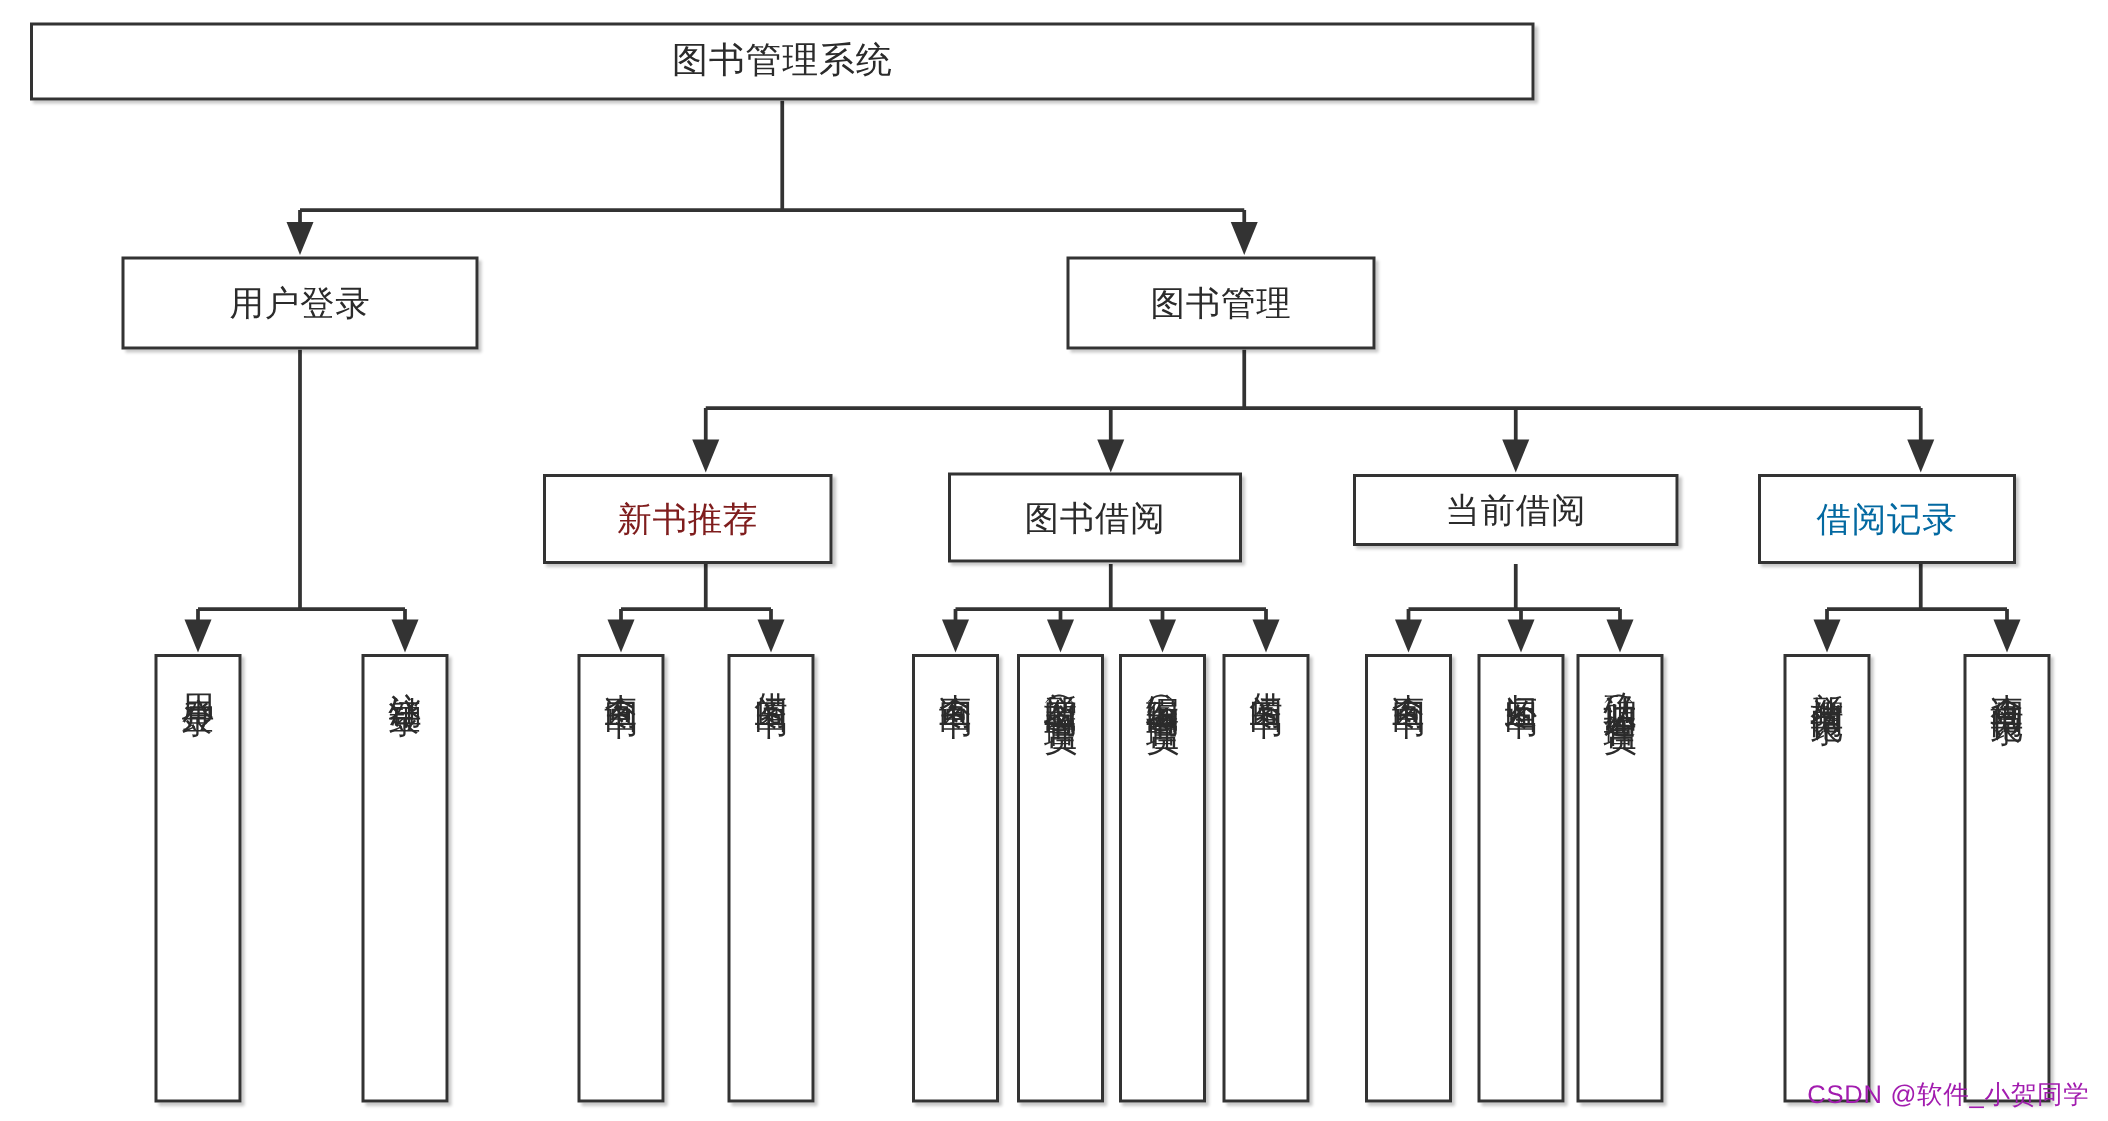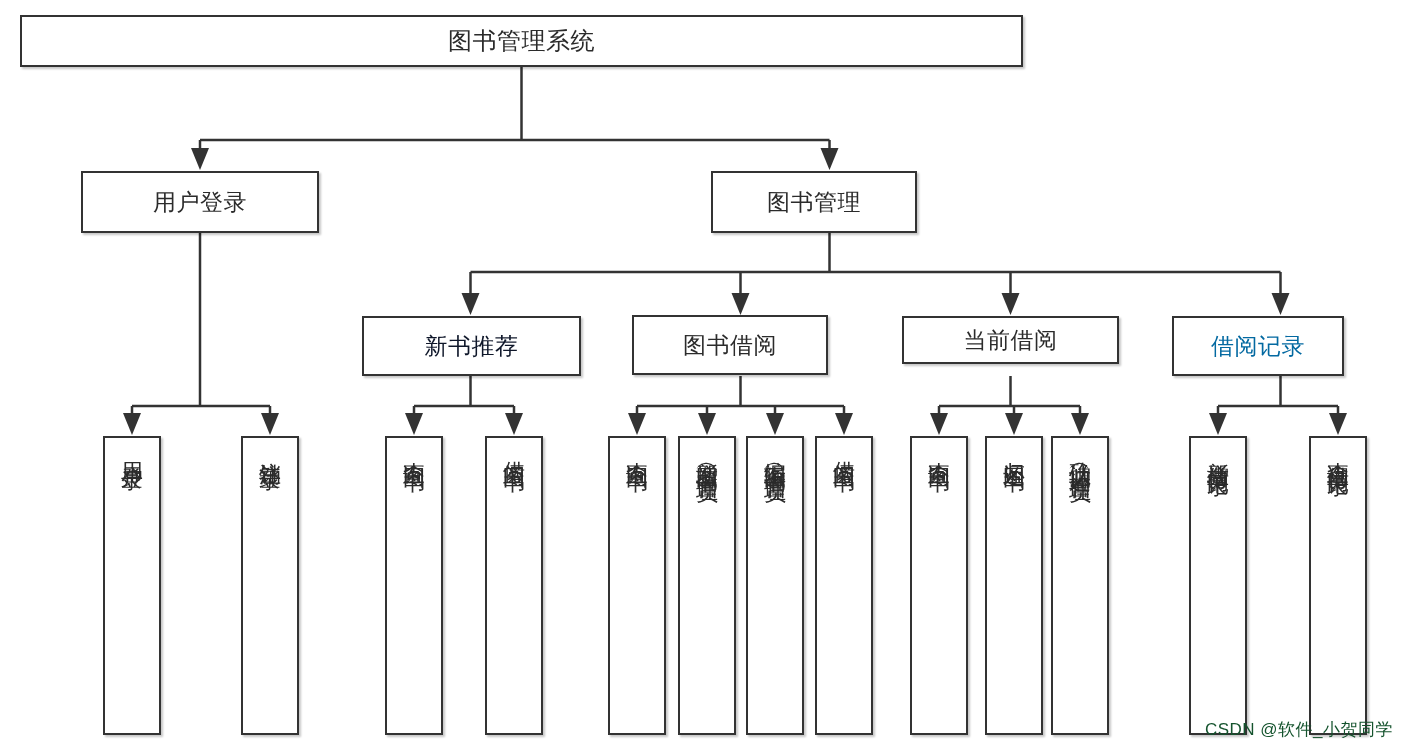--- a/index.html
+++ b/index.html
@@ -57,21 +57,21 @@
     font-size: 22px;
     letter-spacing: 3px;
     line-height: 1.0;
   }
   .node.root .label { font-size: 24px; }
   .watermark {
     position: absolute;
     right: 12px;
     bottom: 6px;
     font-size: 17px;
-    color: #14532d;
+    color: #a21caf;
     white-space: nowrap;
     letter-spacing: 0.5px;
     margin-left: 21px;
   }
 </style>
 </head>
 <body>
 
 <div id="canvas">
   <svg id="edges" viewBox="0 0 1405 747">
@@ -131,21 +131,21 @@
   <div id="nodes">
       <div class="node horiz root" style="left: 20px; top: 15px; width: 1003px; height: 52px; border-color: rgb(51, 51, 51); background: rgb(255, 255, 255); color: rgb(43, 43, 43);">
         <span class="label">图书管理系统</span>
       </div>
       <div class="node horiz" style="left: 81px; top: 171px; width: 238px; height: 62px; border-color: rgb(51, 51, 51); background: rgb(255, 255, 255); color: rgb(43, 43, 43);">
         <span class="label">用户登录</span>
       </div>
       <div class="node horiz" style="left: 711px; top: 171px; width: 206px; height: 62px; border-color: rgb(51, 51, 51); background: rgb(255, 255, 255); color: rgb(43, 43, 43);">
         <span class="label">图书管理</span>
       </div>
-      <div class="node horiz" style="left: 362px; top: 316px; width: 219px; height: 60px; border-color: rgb(51, 51, 51); background: rgb(255, 255, 255); color: #0f172a;">
+      <div class="node horiz" style="left: 362px; top: 316px; width: 193px; height: 60px; border-color: rgb(51, 51, 51); background: rgb(255, 255, 255); color: #7f1d1d;">
         <span class="label">新书推荐</span>
       </div>
       <div class="node horiz" style="left: 632px; top: 315px; width: 196px; height: 60px; border-color: rgb(51, 51, 51); background: rgb(255, 255, 255); color: rgb(43, 43, 43);">
         <span class="label">图书借阅</span>
       </div>
       <div class="node horiz" style="left: 902px; top: 316px; width: 217px; height: 48px; border-color: rgb(51, 51, 51); background: rgb(255, 255, 255); color: rgb(43, 43, 43);">
         <span class="label">当前借阅</span>
       </div>
       <div class="node horiz" style="left: 1172px; top: 316px; width: 172px; height: 60px; border-color: rgb(51, 51, 51); background: rgb(255, 255, 255); color: #0369a1;">
         <span class="label">借阅记录</span>

